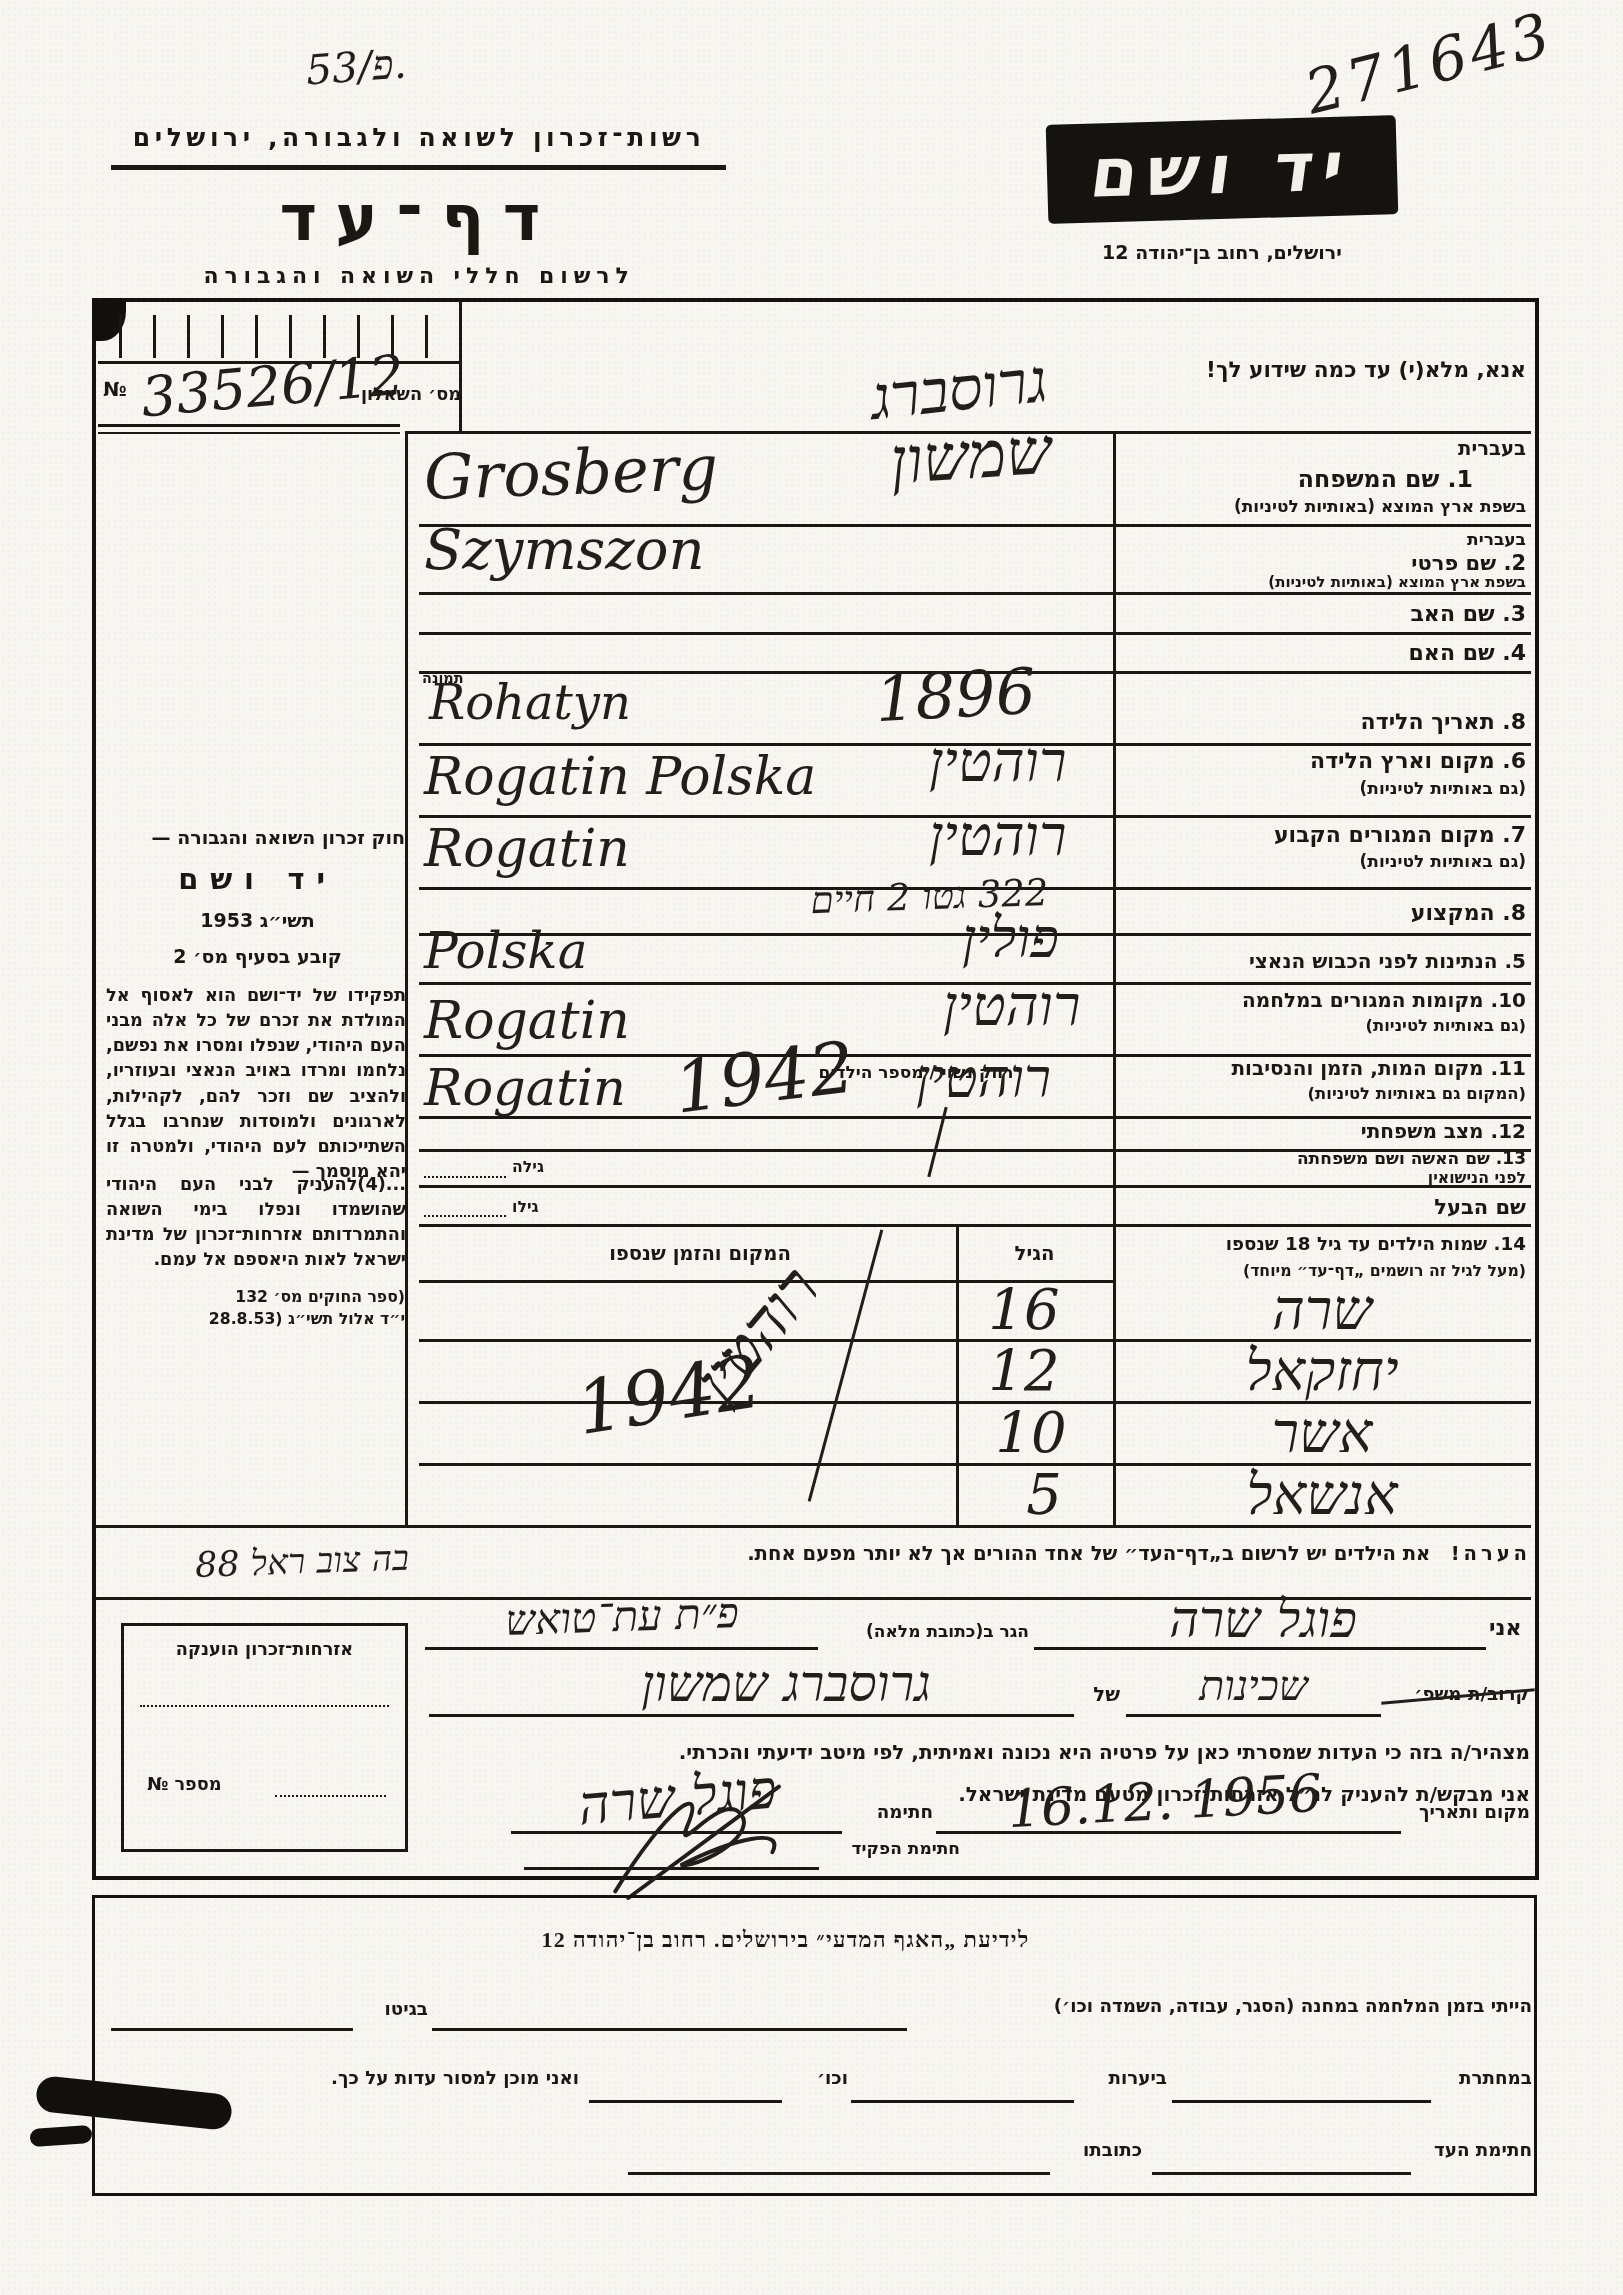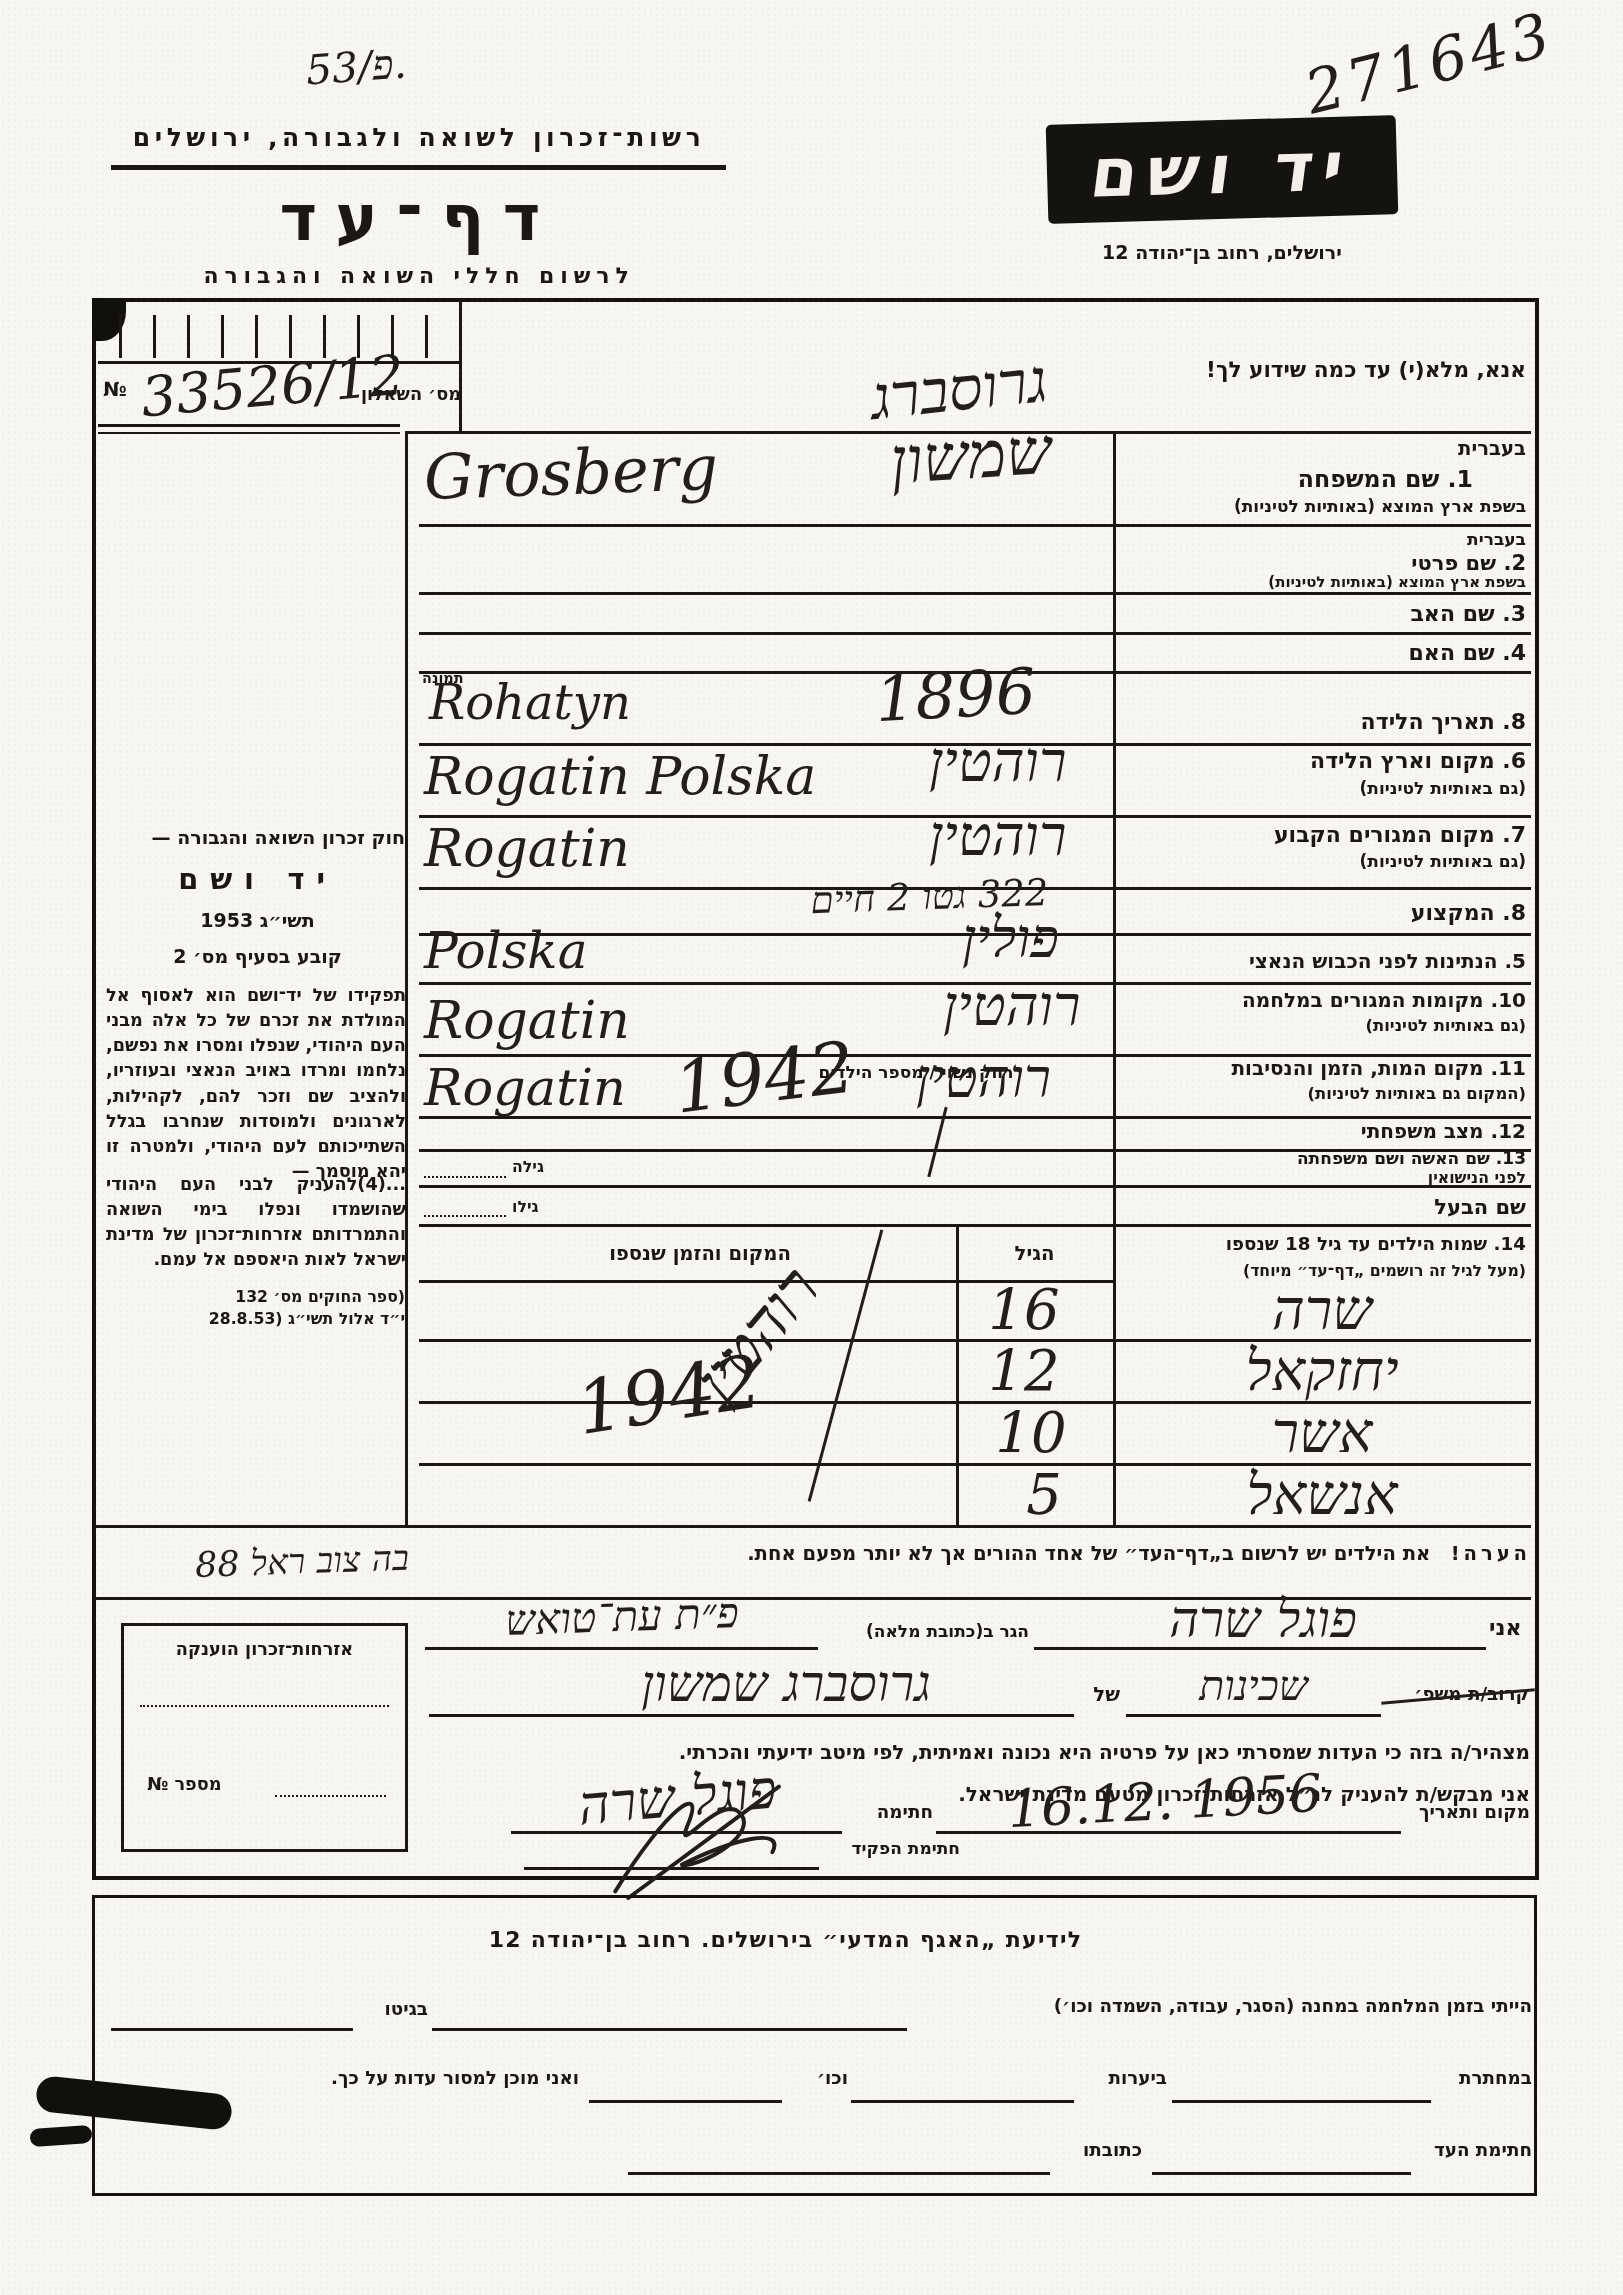--- a/index.html
+++ b/index.html
@@ -115,20 +115,21 @@
   <div class="dot" style="left:424px;top:1176px;width:82px;"></div>
   <div class="abs p" style="left:512px;top:1197px;font-size:15.7px;">גילו</div>
   <div class="dot" style="left:424px;top:1215px;width:82px;"></div>
 
   <div class="abs p" style="left:746px;top:1062px;width:340px;font-size:17px;text-align:center;">רווק נשוי / מספר הילדים</div>
   <div class="strike" style="left:936px;top:1106px;width:2.6px;height:72px;transform:rotate(14deg);"></div>
 
   <div class="abs hw hw-he ctr" style="left:818px;top:359px;width:281px;font-size:60px;transform:rotate(-6deg);">גרוסברג</div>
   <div class="abs hw hw-he" style="left:890px;top:424px;font-size:64px;transform:rotate(-4deg);">שמשון</div>
   <div class="abs hw" style="left:424px;top:442px;font-size:62px;transform:rotate(-2deg);">Grosberg</div>
+  <div class="abs hw" style="left:424px;top:522px;font-size:56px;">Szymszon</div>
 
   <div class="abs hw" style="left:429px;top:678px;font-size:48px;">Rohatyn</div>
   <div class="abs hw ltr ctr" style="left:851px;top:664px;width:209px;font-size:63px;transform:rotate(-3deg);">1896</div>
 
   <div class="abs hw" style="left:424px;top:750px;font-size:52px;">Rogatin Polska</div>
   <div class="abs hw hw-he" style="left:929px;top:734px;font-size:56px;">רוהטין</div>
 
   <div class="abs hw" style="left:424px;top:822px;font-size:52px;">Rogatin</div>
   <div class="abs hw hw-he" style="left:929px;top:808px;font-size:56px;">רוהטין</div>
 
@@ -219,21 +220,21 @@
   <div class="hl" style="left:511px;top:1831px;width:331px;"></div>
   <div class="abs hw hw-he ctr" style="left:517px;top:1771px;width:321px;font-size:54px;transform:rotate(-5deg);">פוגל שרה</div>
 
   <div class="abs p" style="left:823px;top:1838px;width:137px;font-size:17px;">חתימת הפקיד</div>
   <div class="hl" style="left:524px;top:1867px;width:295px;"></div>
   <svg class="abs" style="left:589px;top:1767px;" width="262" height="131" viewBox="0 0 400 200">
     <path d="M40,190 C120,60 180,20 150,90 C130,140 200,40 230,70 C260,100 180,150 140,150 C220,110 300,90 280,130 M60,200 L290,30" fill="none" stroke="#221e1a" stroke-width="6" stroke-linecap="round"></path>
   </svg>
 
   <div class="box" style="left:92px;top:1895px;width:1439px;height:295px;border-width:3.9px;"></div>
-  <div class="abs p ctr" style="left:262px;top:1926px;width:1047px;font-size:22px;letter-spacing:1.3px;">לידיעת „האגף המדעי״ בירושלים. רחוב בן־יהודה 12</div>
+  <div class="abs p ctr" style="left:262px;top:1926px;width:1047px;font-size:22px;letter-spacing:1.3px;font-family:Liberation Serif, serif;">לידיעת „האגף המדעי״ בירושלים. רחוב בן־יהודה 12</div>
 
   <div class="abs p" style="left:913px;top:1995px;width:619px;font-size:18.3px;text-align:right;">הייתי בזמן המלחמה במחנה (הסגר, עבודה, השמדה וכו׳)</div>
   <div class="hl" style="left:432px;top:2028px;width:475px;"></div>
   <div class="abs p" style="left:359px;top:1998px;width:69px;font-size:18.3px;">בגיטו</div>
   <div class="hl" style="left:111px;top:2028px;width:242px;"></div>
 
   <div class="abs p" style="left:1437px;top:2067px;width:95px;font-size:18.3px;">במחתרת</div>
   <div class="hl" style="left:1172px;top:2100px;width:259px;"></div>
   <div class="abs p" style="left:1079px;top:2067px;width:88px;font-size:18.3px;">ביערות</div>
   <div class="hl" style="left:851px;top:2100px;width:223px;"></div>

